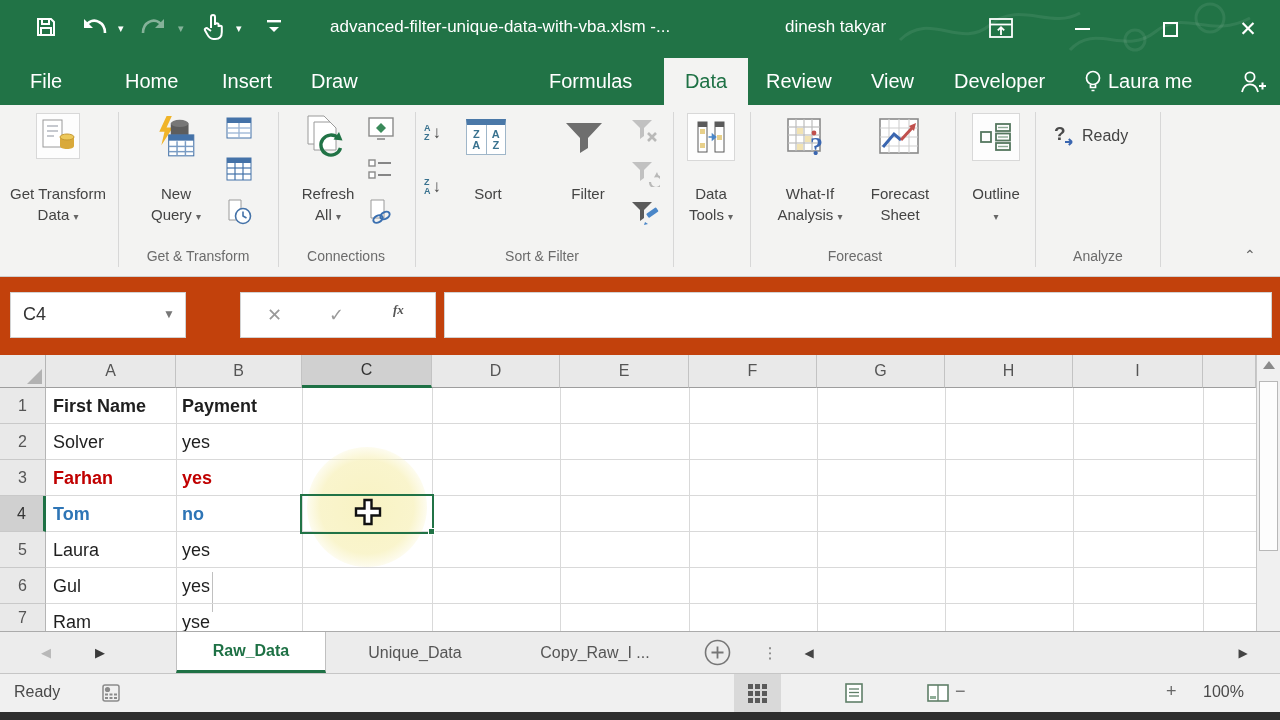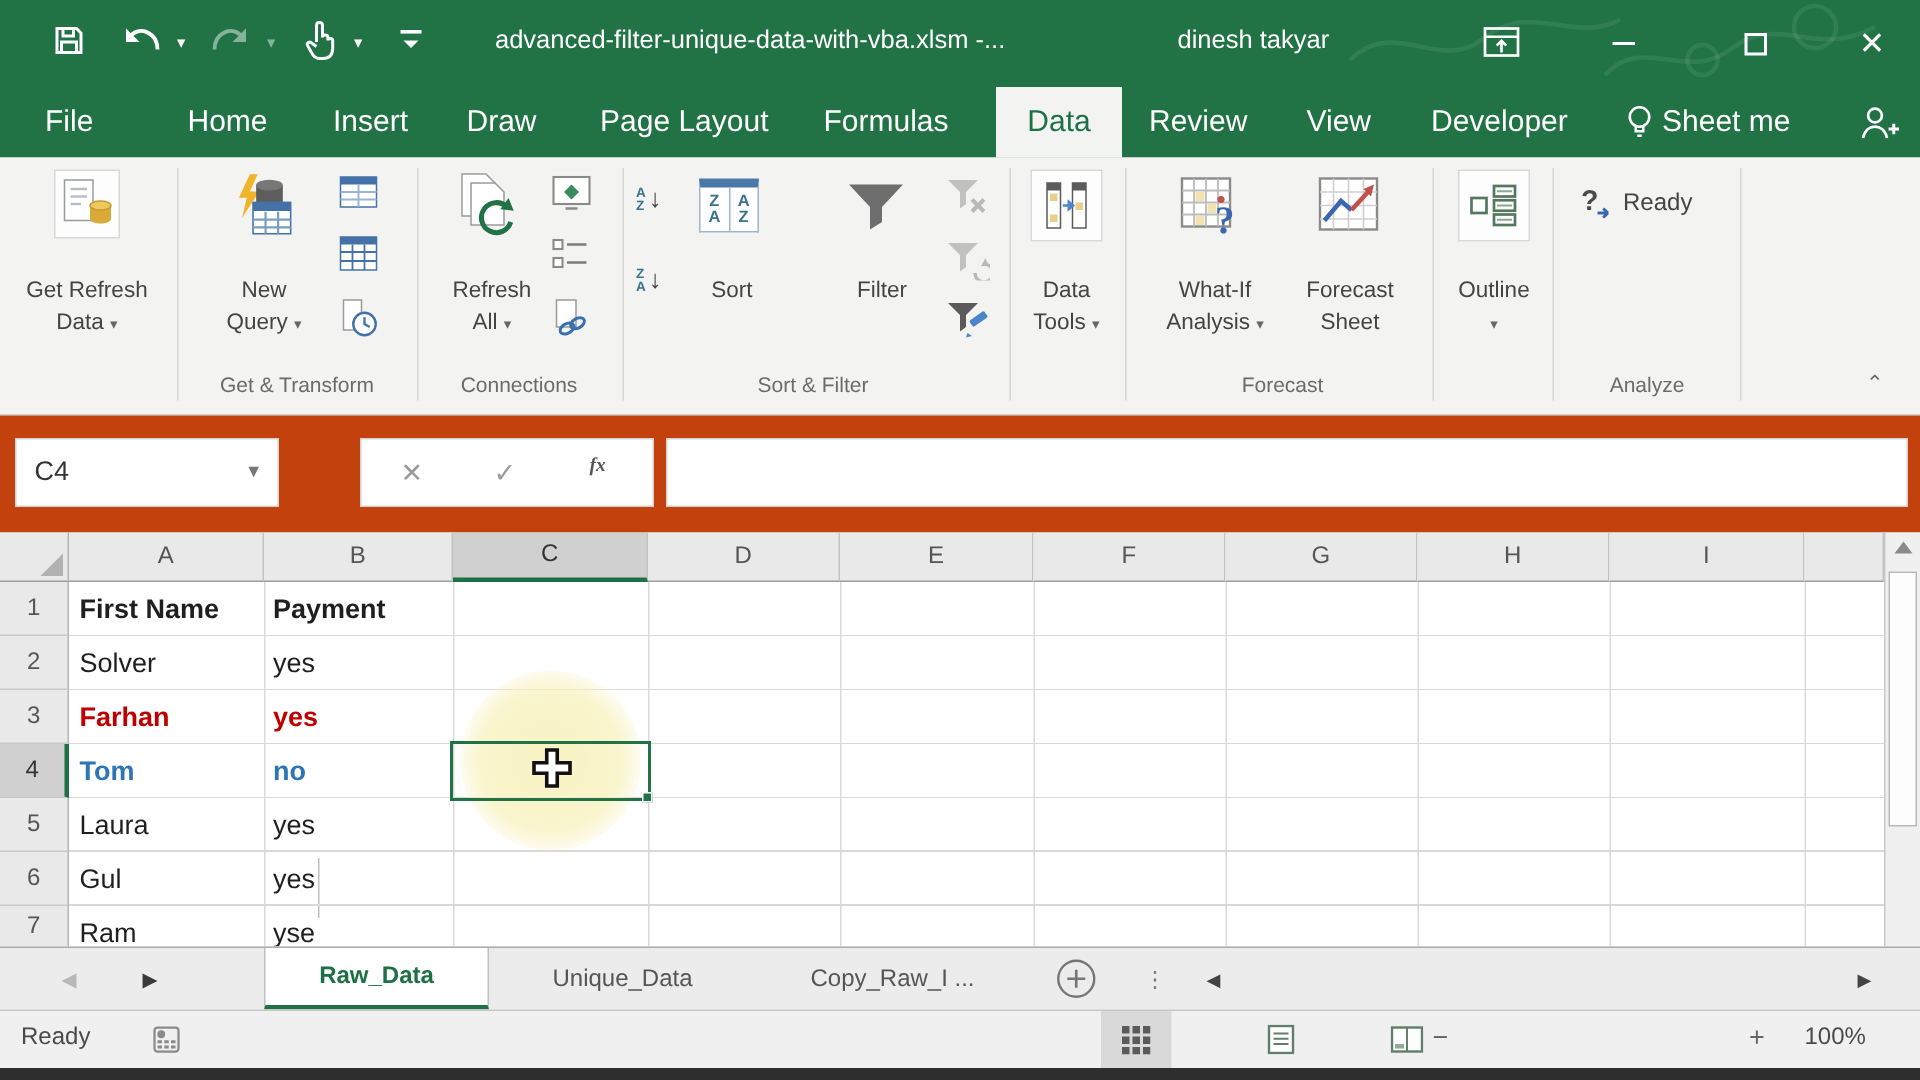--- a/index.html
+++ b/index.html
@@ -128,33 +128,32 @@
       <span style="display:block;width:15px;height:15px;border:2px solid #fff"></span>
     </span>
     <span class="win-btn" style="left:1228px;font-size:21px">✕</span>
   </div>
 
   <div class="tabrow">
     <span class="rtab" style="left:30px">File</span>
     <span class="rtab" style="left:125px">Home</span>
     <span class="rtab" style="left:222px">Insert</span>
     <span class="rtab" style="left:311px">Draw</span>
-    <span class="rtab" style="left:400px">Page Layout</span>
     <span class="rtab" style="left:549px">Formulas</span>
     <span class="rtab active" style="left:664px;width:84px">Data</span>
     <span class="rtab" style="left:766px">Review</span>
     <span class="rtab" style="left:871px">View</span>
     <span class="rtab" style="left:954px">Developer</span>
     <span class="rtab" style="left:1083px">
       <svg width="20" height="26" viewBox="0 0 20 26" fill="none" stroke="#fff" stroke-width="1.7">
           <circle cx="10" cy="9" r="6.5"></circle>
           <path d="M7.5 15.5v3h5v-3M8.5 21.5h3"></path>
         </svg>
     </span>
-    <span class="rtab" style="left:1108px">Sheet me</span>
+    <span class="rtab" style="left:1108px">Laura me</span>
     <span class="rtab" style="left:1238px">
       <svg width="28" height="26" viewBox="0 0 28 26" fill="none" stroke="#fff" stroke-width="1.8">
           <circle cx="12" cy="8" r="4.6"></circle>
           <path d="M4 23c1.2-5.2 4.6-7.6 8-7.6s6.8 2.4 8 7.6"></path>
           <path d="M21 17h7M24.5 13.5v7" stroke-width="2"></path>
         </svg>
     </span>
   </div>
 
   <div class="ribbon">
@@ -165,21 +164,21 @@
           <g stroke="#b8bcc4" stroke-width="1.6">
             <line x1="7" y1="8" x2="18" y2="8"></line>
             <line x1="7" y1="13" x2="18" y2="13"></line>
             <line x1="7" y1="18" x2="14" y2="18"></line>
           </g>
           <path d="M20 19v9c0 1.7 3.1 3 7 3s7-1.3 7-3v-9" fill="#d9a93a"></path>
           <ellipse cx="27" cy="19" rx="7" ry="3" fill="#edc85a" stroke="#c79a33"></ellipse>
         </svg>
     </span>
     <div class="rlabel2" style="left:0;top:78px;width:116px">
-      <div>Get Refresh</div>
+      <div>Get Transform</div>
       <div><span>Data</span> <span class="smallcaret">▾</span></div>
     </div>
     <div class="rsep" style="left:118px"></div>
 
     <span class="iconbox" style="left:152px;top:8px;width:48px;height:48px">
       <svg width="46" height="46" viewBox="0 0 44 44">
           <path d="M13 2L6 17h5l-3 13 11-17h-6l5-11z" fill="#f0b429"></path>
           <path d="M17 9v12c0 2 3.8 3.4 8.5 3.4S34 23 34 21V9" fill="#5d5d5d"></path>
           <ellipse cx="25.5" cy="9" rx="8.5" ry="3.4" fill="#777"></ellipse>
           <rect x="15" y="20" width="24" height="20" fill="#fff" stroke="#4472a8"></rect>

